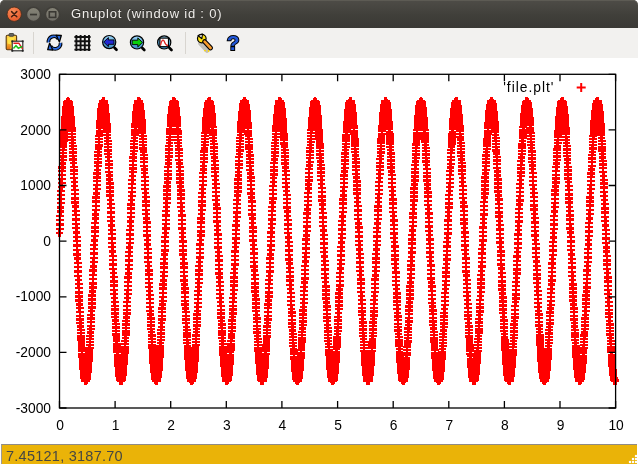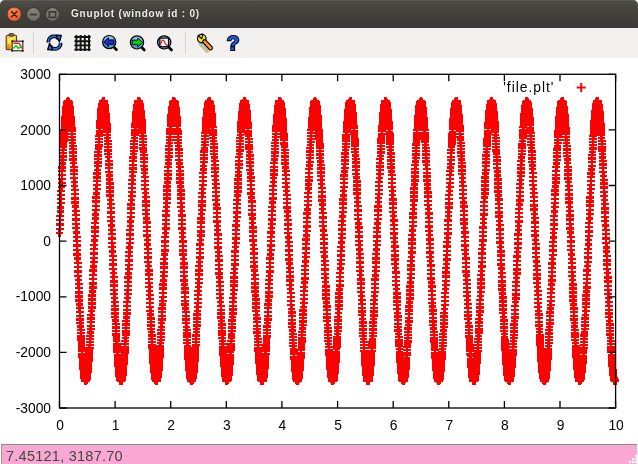--- a/index.html
+++ b/index.html
@@ -1,27 +1,27 @@
 <!DOCTYPE html>
 <html><head><meta charset="utf-8">
 <style>
 html,body{margin:0;padding:0;background:#ffffff;width:638px;height:464px;overflow:hidden}
 *{box-sizing:border-box}
 #win{position:relative;width:638px;height:464px;font-family:"Liberation Sans",sans-serif}
 #titlebar{position:absolute;left:0;top:0;width:638px;height:28px;border-radius:5px 5px 0 0;
  background:linear-gradient(#4e4c47,#403f3a 55%,#3a3935);box-shadow:inset 0 1px 0 #5d5b54;}
 #tbar{position:absolute;left:0;top:0}
 #title{position:absolute;left:71px;top:0;height:28px;line-height:27px;color:#efedea;
- font-size:10px;font-weight:bold;text-shadow:0 -1px 0 #2a2925;letter-spacing:0.8px}
+ font-size:13px;font-weight:normal;text-shadow:0 -1px 0 #2a2925;letter-spacing:0.8px}
 #toolbar{position:absolute;left:0;top:28px;width:638px;height:30px;background:#f2f1ef}
 #tb{position:absolute;left:0;top:0}
 #canvas{position:absolute;left:0;top:58px;width:638px;height:385px;background:#fff}
 #plot{position:absolute;left:0;top:0;z-index:2}
 #status{position:absolute;left:0;top:443px;width:638px;height:21px;background:#fff}
-#field{position:absolute;left:1px;top:1px;width:636px;height:20px;background:#f9a8d4;
+#field{position:absolute;left:1px;top:1px;width:636px;height:20px;background:#eab308;
  border-top:1px solid #8f8b85;border-left:1px solid #9d9993}
 #stext{position:absolute;left:4px;top:3px;font-size:14.5px;color:#454743;letter-spacing:0.25px}
 #grip{position:absolute;left:626px;top:9px;width:11px;height:11px}
 #grip i{position:absolute;width:2px;height:2px;background:#fdfdfb;box-shadow:0 0 1px #fff}
 </style></head>
 <body>
 <div id="win">
  <div id="titlebar">
       <svg id="tbar" width="70" height="28" viewBox="0 0 70 28">
 <defs>

